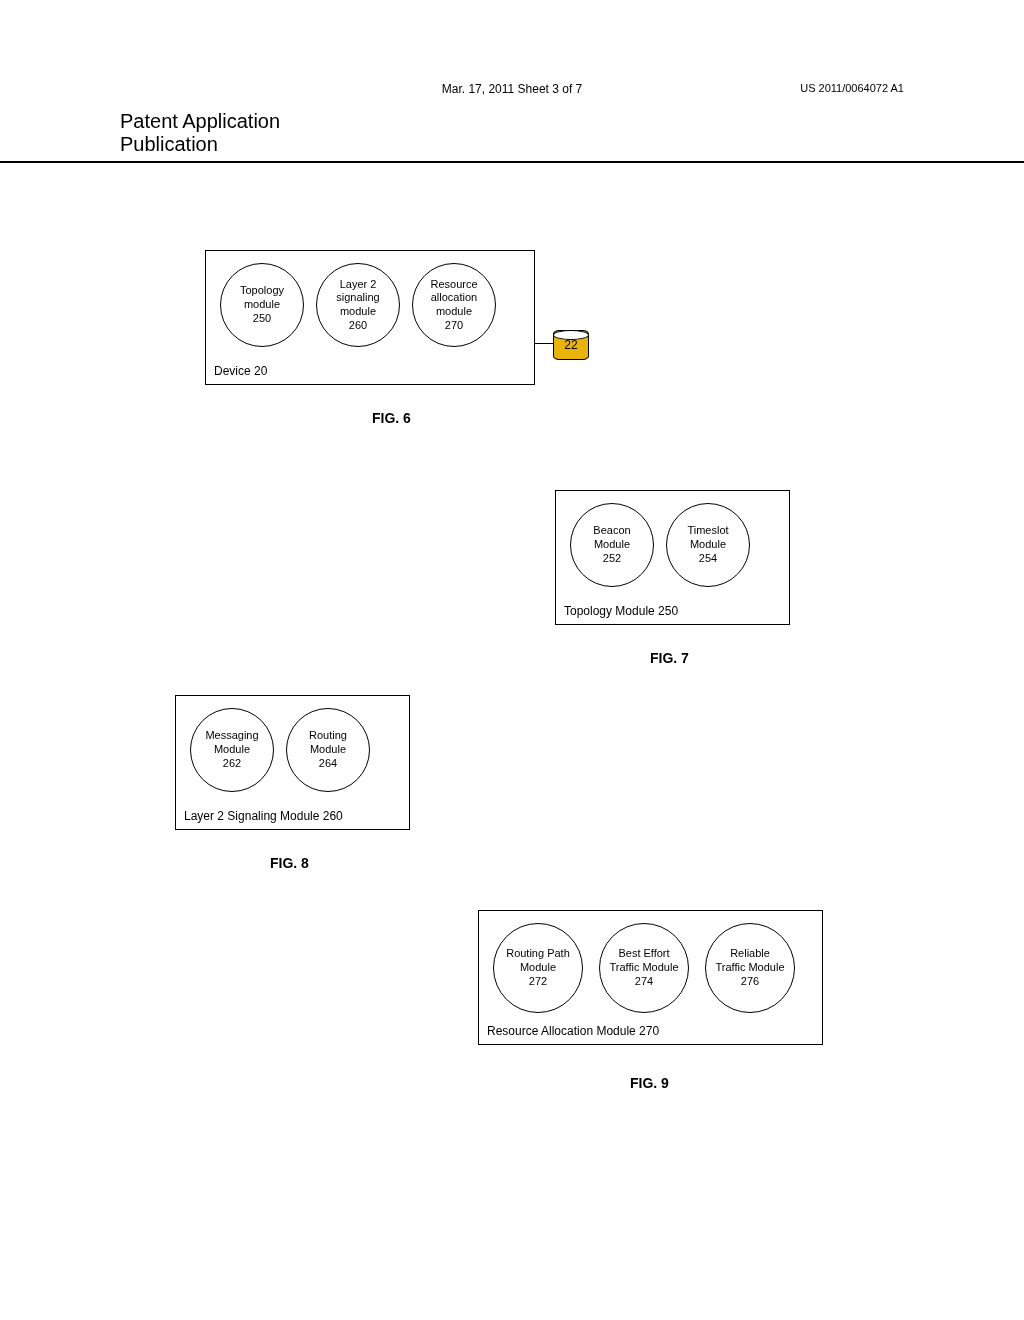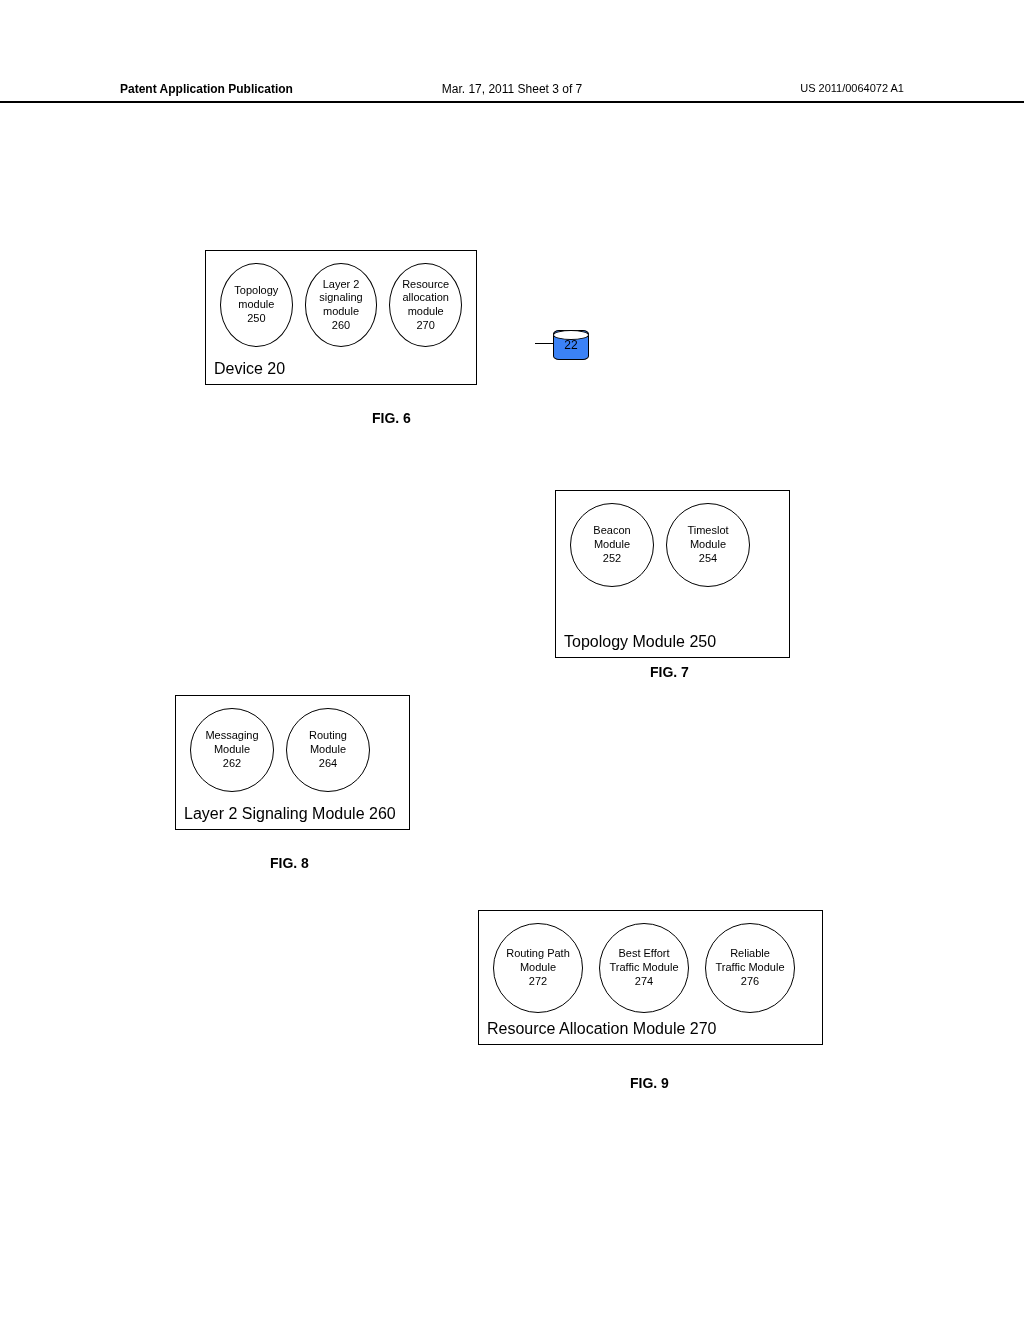--- a/index.html
+++ b/index.html
@@ -18,35 +18,35 @@
   .header {
     position: absolute;
     top: 82px;
     left: 0;
     width: 1024px;
     display: flex;
     padding: 0 120px 5px 120px;
     border-bottom: 2px solid #000;
     margin: 0;
   }
-  .header-left { flex: 1; font-weight: bold; font-size: 12px; }
+  .header-left { flex: 1; font-weight: normal; font-size: 20px; margin-top: 28px; }
   .header-mid { flex: 1; text-align: center; font-size: 12px; }
   .header-right { flex: 1; text-align: right; font-size: 11px; }
 
   
   .diagram-box {
     position: absolute;
     border: 1px solid #000;
     background: #fff;
   }
   .diagram-label {
     position: absolute;
     left: 8px;
     bottom: 6px;
-    font-size: 16px;
+    font-size: 12px;
   }
   .circles {
     display: flex;
     gap: 12px;
     padding: 12px 14px 28px 14px;
     justify-content: flex-start;
   }
   .circle {
     width: 84px;
     height: 84px;
@@ -67,21 +67,21 @@
     font-size: 14px;
   }
 
   
   .cylinder {
     position: absolute;
     width: 36px;
     height: 30px;
     border: 1px solid #000;
     border-radius: 6px / 4px;
-    background: #3b82f6;
+    background: #eab308;
     display: flex;
     align-items: center;
     justify-content: center;
     font-size: 12px;
   }
   .cylinder::before {
     content: "";
     position: absolute;
     top: -1px;
     left: -1px;
@@ -100,21 +100,21 @@
 <body>
 
 <div class="page">
 
   <div class="header">
     <div class="header-left">Patent Application Publication</div>
     <div class="header-mid">Mar. 17, 2011  Sheet 3 of 7</div>
     <div class="header-right">US 2011/0064072 A1</div>
   </div>
 
-  <div class="diagram-box" style="left:205px; top:250px; width:272px; height:135px;">
+  <div class="diagram-box" style="left:205px; top:250px; width:330px; height:135px;">
     <div class="circles">
       <div class="circle">Topology
 module
 250</div>
       <div class="circle">Layer 2
 signaling
 module
 260</div>
       <div class="circle">Resource
 allocation
@@ -122,32 +122,32 @@
 270</div>
     </div>
     <div class="diagram-label">Device 20</div>
   </div>
   <div class="connector" style="left:535px; top:343px; width:20px;"></div>
   <div class="cylinder" style="left:553px; top:330px;">
     <span>22</span>
   </div>
   <div class="fig-caption" style="left:348px; top:410px;padding-left:24px;">FIG. 6</div>
 
-  <div class="diagram-box" style="left:555px; top:490px; width:235px; height:168px;">
+  <div class="diagram-box" style="left:555px; top:490px; width:235px; height:135px;">
     <div class="circles">
       <div class="circle">Beacon
 Module
 252</div>
       <div class="circle">Timeslot
 Module
 254</div>
     </div>
     <div class="diagram-label">Topology Module 250</div>
   </div>
-  <div class="fig-caption" style="left:650px; top:664px;">FIG. 7</div>
+  <div class="fig-caption" style="left:650px; top:650px;">FIG. 7</div>
 
   <div class="diagram-box" style="left:175px; top:695px; width:235px; height:135px;">
     <div class="circles">
       <div class="circle">Messaging
 Module
 262</div>
       <div class="circle">Routing
 Module
 264</div>
     </div>

